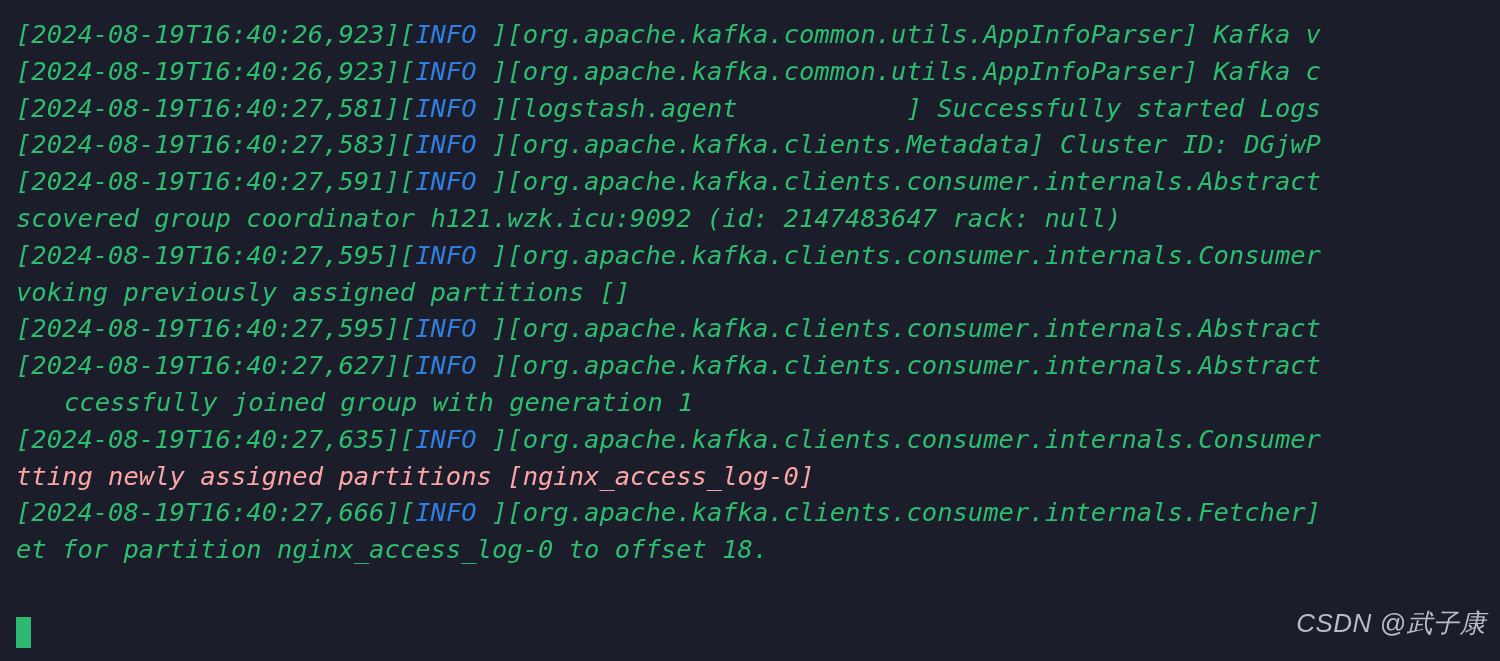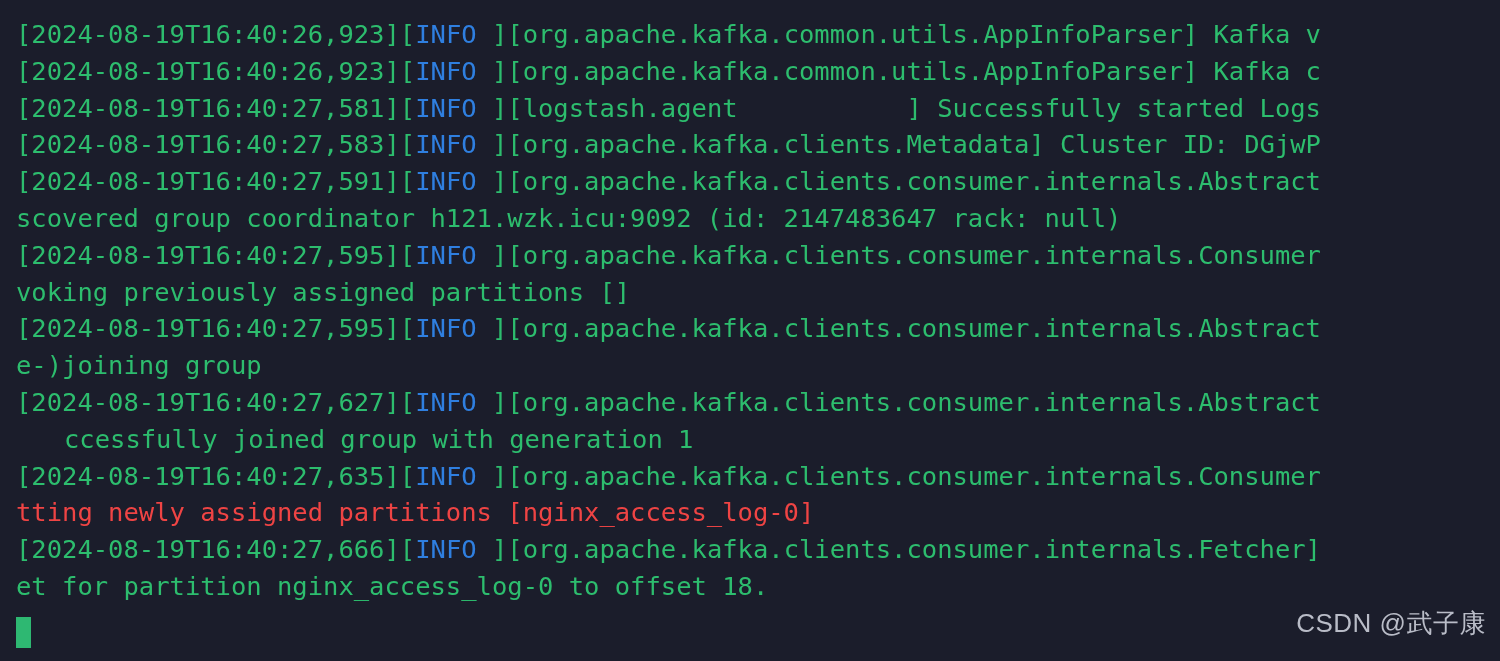--- a/index.html
+++ b/index.html
@@ -15,20 +15,21 @@
   }
 
   #terminal {
     position: relative;
     width: 1500px;
     height: 661px;
     background: #1b1d2b;
     overflow: hidden;
     box-sizing: border-box;
     padding: 16px 0 0 16px;
+    font-style: italic;
   }
 
   .log-line {
     white-space: pre;
     font-size: 25.5px;
     line-height: 36.8px;
     letter-spacing: 0px;
     color: #2dbd6e;
     height: 36.8px;
     overflow: hidden;
@@ -67,23 +68,22 @@
   <div id="log-output">
       <div class="log-line"><span class="seg-ts" style="color: rgb(45, 189, 110);">[2024-08-19T16:40:26,923]</span><span class="seg-bracket" style="color: rgb(45, 189, 110);">[</span><span class="seg-level" style="color: rgb(47, 127, 224);">INFO </span><span class="seg-bracket" style="color: rgb(45, 189, 110);">]</span><span class="seg-text" style="color: rgb(45, 189, 110);">[org.apache.kafka.common.utils.AppInfoParser] Kafka v</span></div>
       <div class="log-line"><span class="seg-ts" style="color: rgb(45, 189, 110);">[2024-08-19T16:40:26,923]</span><span class="seg-bracket" style="color: rgb(45, 189, 110);">[</span><span class="seg-level" style="color: rgb(47, 127, 224);">INFO </span><span class="seg-bracket" style="color: rgb(45, 189, 110);">]</span><span class="seg-text" style="color: rgb(45, 189, 110);">[org.apache.kafka.common.utils.AppInfoParser] Kafka c</span></div>
       <div class="log-line"><span class="seg-ts" style="color: rgb(45, 189, 110);">[2024-08-19T16:40:27,581]</span><span class="seg-bracket" style="color: rgb(45, 189, 110);">[</span><span class="seg-level" style="color: rgb(47, 127, 224);">INFO </span><span class="seg-bracket" style="color: rgb(45, 189, 110);">]</span><span class="seg-text" style="color: rgb(45, 189, 110);">[logstash.agent           ] Successfully started Logs</span></div>
       <div class="log-line"><span class="seg-ts" style="color: rgb(45, 189, 110);">[2024-08-19T16:40:27,583]</span><span class="seg-bracket" style="color: rgb(45, 189, 110);">[</span><span class="seg-level" style="color: rgb(47, 127, 224);">INFO </span><span class="seg-bracket" style="color: rgb(45, 189, 110);">]</span><span class="seg-text" style="color: rgb(45, 189, 110);">[org.apache.kafka.clients.Metadata] Cluster ID: DGjwP</span></div>
       <div class="log-line"><span class="seg-ts" style="color: rgb(45, 189, 110);">[2024-08-19T16:40:27,591]</span><span class="seg-bracket" style="color: rgb(45, 189, 110);">[</span><span class="seg-level" style="color: rgb(47, 127, 224);">INFO </span><span class="seg-bracket" style="color: rgb(45, 189, 110);">]</span><span class="seg-text" style="color: rgb(45, 189, 110);">[org.apache.kafka.clients.consumer.internals.Abstract</span></div>
       <div class="log-line"><span class="seg-text" style="color: rgb(45, 189, 110);">scovered group coordinator h121.wzk.icu:9092 (id: 2147483647 rack: null)</span></div>
       <div class="log-line"><span class="seg-ts" style="color: rgb(45, 189, 110);">[2024-08-19T16:40:27,595]</span><span class="seg-bracket" style="color: rgb(45, 189, 110);">[</span><span class="seg-level" style="color: rgb(47, 127, 224);">INFO </span><span class="seg-bracket" style="color: rgb(45, 189, 110);">]</span><span class="seg-text" style="color: rgb(45, 189, 110);">[org.apache.kafka.clients.consumer.internals.Consumer</span></div>
       <div class="log-line"><span class="seg-text" style="color: rgb(45, 189, 110);">voking previously assigned partitions []</span></div>
       <div class="log-line"><span class="seg-ts" style="color: rgb(45, 189, 110);">[2024-08-19T16:40:27,595]</span><span class="seg-bracket" style="color: rgb(45, 189, 110);">[</span><span class="seg-level" style="color: rgb(47, 127, 224);">INFO </span><span class="seg-bracket" style="color: rgb(45, 189, 110);">]</span><span class="seg-text" style="color: rgb(45, 189, 110);">[org.apache.kafka.clients.consumer.internals.Abstract</span></div>
-      <div class="log-line"><span class="seg-text" style="color: rgb(45, 189, 110);">e-)joining group</span></div>
       <div class="log-line"><span class="seg-ts" style="color: rgb(45, 189, 110);">[2024-08-19T16:40:27,627]</span><span class="seg-bracket" style="color: rgb(45, 189, 110);">[</span><span class="seg-level" style="color: rgb(47, 127, 224);">INFO </span><span class="seg-bracket" style="color: rgb(45, 189, 110);">]</span><span class="seg-text" style="color: rgb(45, 189, 110);">[org.apache.kafka.clients.consumer.internals.Abstract</span></div>
       <div class="log-line"><span class="seg-text" style="color: rgb(45, 189, 110); margin-left: 48px;">ccessfully joined group with generation 1</span></div>
       <div class="log-line"><span class="seg-ts" style="color: rgb(45, 189, 110);">[2024-08-19T16:40:27,635]</span><span class="seg-bracket" style="color: rgb(45, 189, 110);">[</span><span class="seg-level" style="color: rgb(47, 127, 224);">INFO </span><span class="seg-bracket" style="color: rgb(45, 189, 110);">]</span><span class="seg-text" style="color: rgb(45, 189, 110);">[org.apache.kafka.clients.consumer.internals.Consumer</span></div>
-      <div class="log-line"><span class="seg-text" style="color: #ef4444;">tting newly assigned partitions [nginx_access_log-0]</span></div>
+      <div class="log-line"><span class="seg-text" style="color: #fca5a5;">tting newly assigned partitions [nginx_access_log-0]</span></div>
       <div class="log-line"><span class="seg-ts" style="color: rgb(45, 189, 110);">[2024-08-19T16:40:27,666]</span><span class="seg-bracket" style="color: rgb(45, 189, 110);">[</span><span class="seg-level" style="color: rgb(47, 127, 224);">INFO </span><span class="seg-bracket" style="color: rgb(45, 189, 110);">]</span><span class="seg-text" style="color: rgb(45, 189, 110);">[org.apache.kafka.clients.consumer.internals.Fetcher]</span></div>
       <div class="log-line"><span class="seg-text" style="color: rgb(45, 189, 110); text-align: center;">et for partition nginx_access_log-0 to offset 18.</span></div>
     </div>
   <div id="cursor" style="background: rgb(46, 184, 114);"></div>
   <div id="watermark">CSDN @武子康</div>
 </div>
 
 </body></html>

